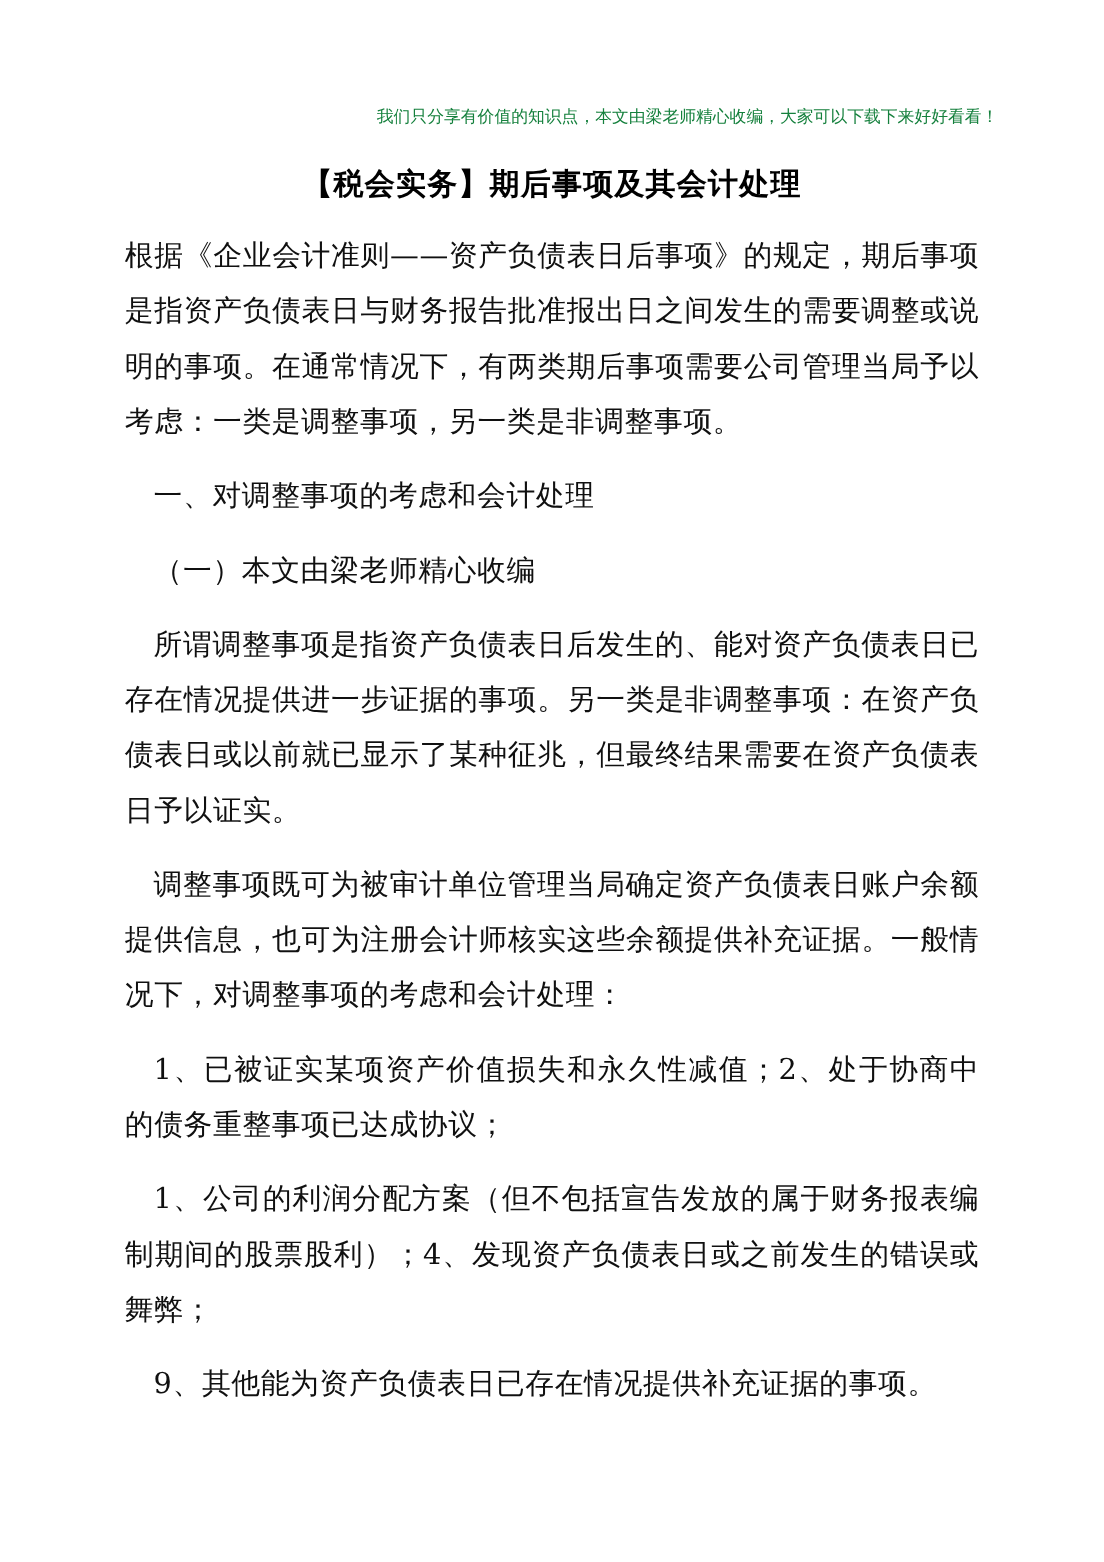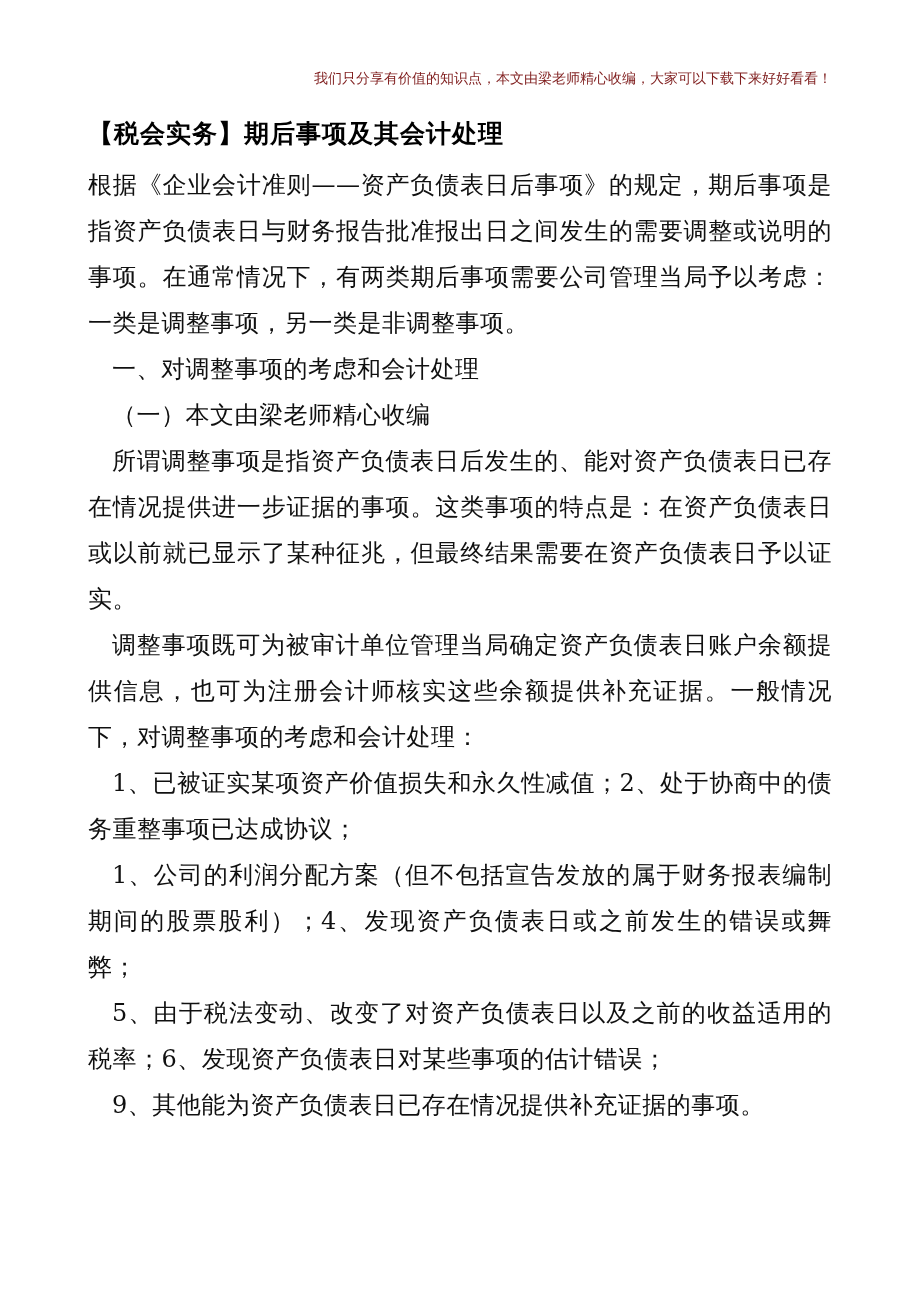--- a/index.html
+++ b/index.html
@@ -11,39 +11,40 @@
     font-family: "DejaVu Serif", "Liberation Serif", serif;
     color: #111111;
     overflow: hidden;
     box-sizing: border-box;
   }
   .content {
     padding: 0 88px;
     box-sizing: border-box;
   }
   .header-note {
-    padding-top: 68px;
+    padding-top: 88px;
     text-align: right;
     font-size: 14px;
     line-height: 20px;
-    color: #7f1d1d;
+    color: #15803d;
   }
   .doc-title {
     margin: 26px 0 0 0;
+    text-align: center;
     font-size: 25px;
     font-weight: 700;
     line-height: 40px;
     letter-spacing: 1px;
     color: #000000;
   }
   .doc-body {
     margin-top: 8px;
   }
   .para {
-    margin: 0;
+    margin: 16px;
     font-size: 24px;
     line-height: 46px;
     text-align: justify;
     text-justify: inter-character;
     letter-spacing: 0.5px;
     color: #101010;
   }
   .para.indent { text-indent: 1em; }
 </style>
 </head>
@@ -53,22 +54,21 @@
   <div class="content">
 
     <div class="header-note">我们只分享有价值的知识点，本文由梁老师精心收编，大家可以下载下来好好看看！</div>
 
     <h1 class="doc-title">【税会实务】期后事项及其会计处理</h1>
 
     <div class="doc-body">
       <p class="para">根据《企业会计准则——资产负债表日后事项》的规定，期后事项是指资产负债表日与财务报告批准报出日之间发生的需要调整或说明的事项。在通常情况下，有两类期后事项需要公司管理当局予以考虑：一类是调整事项，另一类是非调整事项。</p>
       <p class="para indent">一、对调整事项的考虑和会计处理</p>
       <p class="para indent">（一）本文由梁老师精心收编</p>
-      <p class="para indent">所谓调整事项是指资产负债表日后发生的、能对资产负债表日已存在情况提供进一步证据的事项。这类事项的特点是：在资产负债表日或以前就已显示了某种征兆，但最终结果需要在资产负债表日予以证实。</p>
+      <p class="para indent">所谓调整事项是指资产负债表日后发生的、能对资产负债表日已存在情况提供进一步证据的事项。另一类是非调整事项：在资产负债表日或以前就已显示了某种征兆，但最终结果需要在资产负债表日予以证实。</p>
       <p class="para indent">调整事项既可为被审计单位管理当局确定资产负债表日账户余额提供信息，也可为注册会计师核实这些余额提供补充证据。一般情况下，对调整事项的考虑和会计处理：</p>
       <p class="para indent">1、已被证实某项资产价值损失和永久性减值；2、处于协商中的债务重整事项已达成协议；</p>
       <p class="para indent">1、公司的利润分配方案（但不包括宣告发放的属于财务报表编制期间的股票股利）；4、发现资产负债表日或之前发生的错误或舞弊；</p>
-      <p class="para indent">5、由于税法变动、改变了对资产负债表日以及之前的收益适用的税率；6、发现资产负债表日对某些事项的估计错误；</p>
       <p class="para indent">9、其他能为资产负债表日已存在情况提供补充证据的事项。</p>
     </div>
 
   </div>
 </div>
 
 </body></html>

